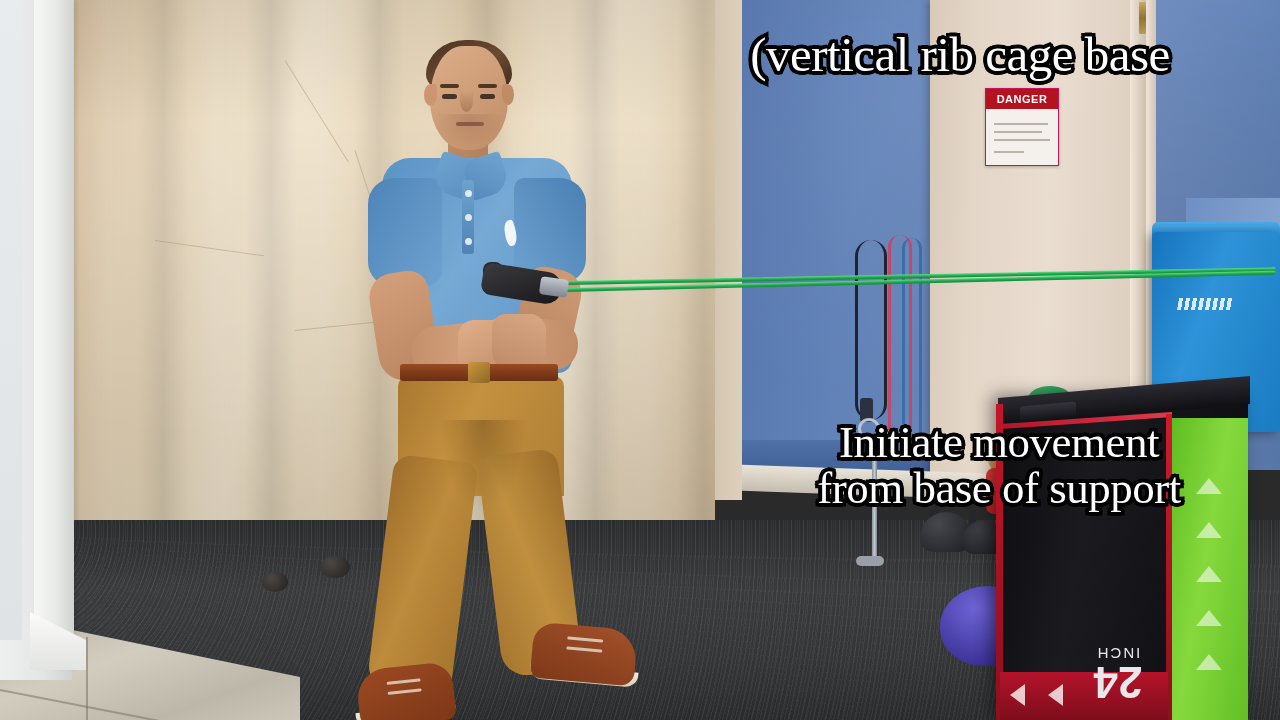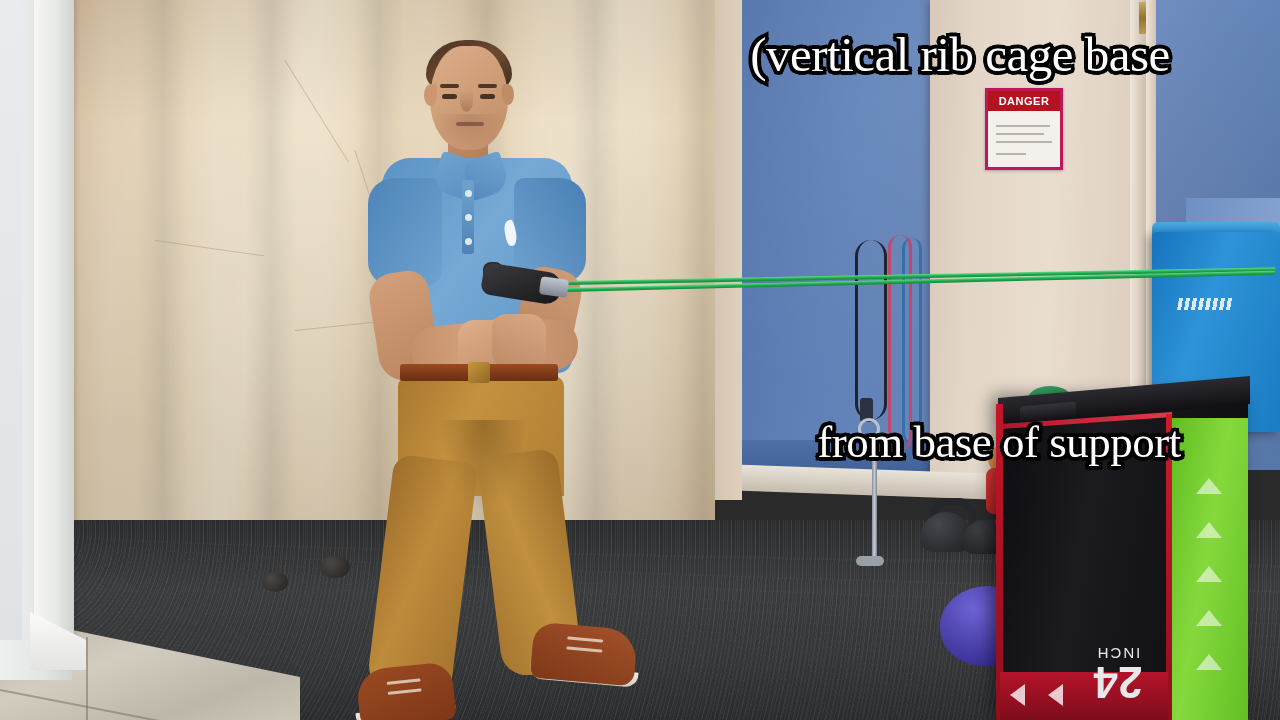--- a/index.html
+++ b/index.html
@@ -55,21 +55,21 @@
   }
   #door-jamb-right {
     left: 1146px; top: 0; width: 10px; height: 470px;
     background: linear-gradient(90deg,#efe4d8,#d3c4b2);
   }
 
   
   #danger-sign {
     left: 985px; top: 88px; width: 72px; height: 76px;
     background: #f4f1ec;
-    border: 3px solid #be185d;
+    border: 1px solid #be185d;
     box-shadow: 0 1px 3px rgba(0,0,0,.25);
     overflow: hidden;
   }
   #danger-band {
     position: absolute; left: 0; top: 0; width: 100%; height: 20px;
     background: #b4121f;
     display: flex; align-items: center; justify-content: center;
   }
   #danger-band span {
     color: #fff; font-family: "Liberation Sans", sans-serif;
@@ -683,16 +683,17 @@
   <div class="layer" id="band-handle"></div>
   <div class="layer" id="band-clip"></div>
   <div class="band-line" style="left:564px; top:281px; width:712px; transform: rotate(-1.1deg);"></div>
   <div class="band-line" style="left:564px; top:288px; width:712px; transform: rotate(-1.4deg);"></div>
 
   <div class="caption" id="caption-top">
     <span class="line">(vertical rib cage base</span>
   </div>
 
   <div class="caption" id="caption-bottom">
+    <span class="line">Initiate movement</span>
     <span class="line">from base of support</span>
   </div>
 
 </div>
 
 </body></html>

